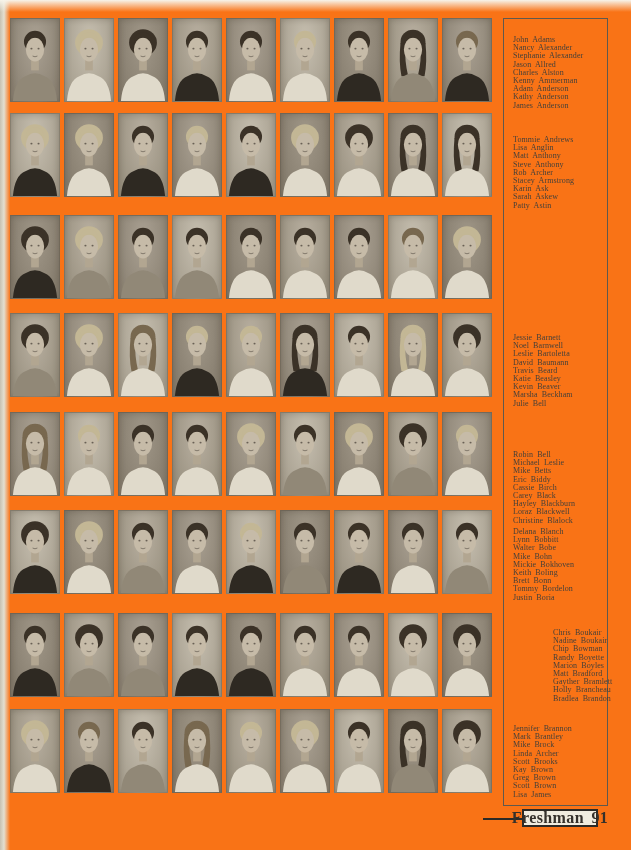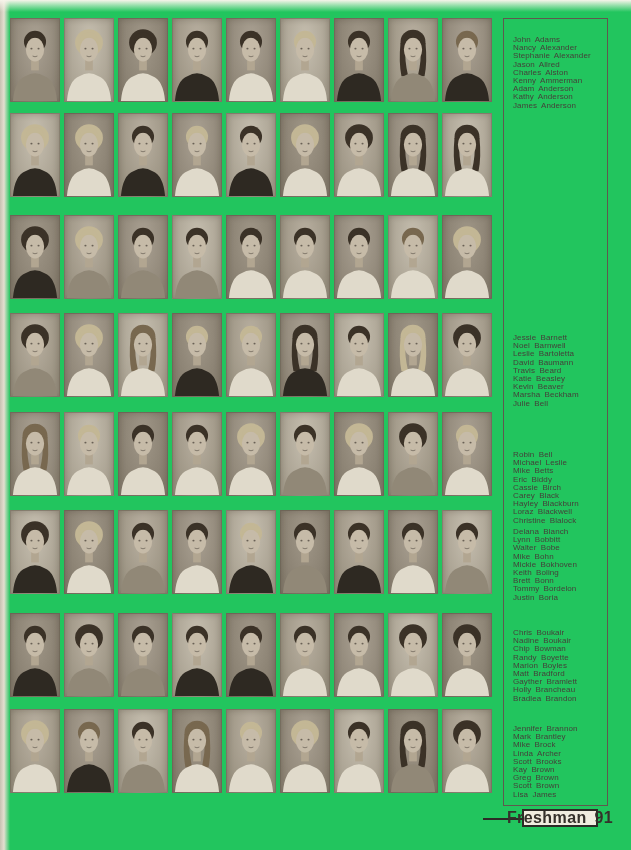--- a/index.html
+++ b/index.html
@@ -1,21 +1,21 @@
 <!DOCTYPE html>
 <html><head>
 <meta charset="utf-8">
 <style>
   html,body{margin:0;padding:0;background:#d8d3c4;}
   .page{
     position:relative;
     width:631px;height:850px;
-    background:#22c55e;
+    background:#f97316;
     overflow:hidden;
-    font-family:Liberation Sans, sans-serif;
+    font-family:Liberation Serif, serif;
   }
   
   .page::before{
     content:"";position:absolute;left:0;top:0;bottom:0;width:10px;
     background:linear-gradient(to right,#c7c1b1 0,#e4dfd0 4px,rgba(240,236,223,0) 10px);
     pointer-events:none;z-index:5;
   }
   .page::after{
     content:"";position:absolute;left:0;top:0;right:0;height:12px;
     background:linear-gradient(to bottom,#f7f4ea 0,rgba(240,236,223,0) 12px);
@@ -822,20 +822,31 @@
         <div class="name-line">John Adams</div>
         <div class="name-line">Nancy Alexander</div>
         <div class="name-line">Stephanie Alexander</div>
         <div class="name-line">Jason Allred</div>
         <div class="name-line">Charles Alston</div>
         <div class="name-line">Kenny Ammerman</div>
         <div class="name-line">Adam Anderson</div>
         <div class="name-line">Kathy Anderson</div>
         <div class="name-line">James Anderson</div>
       </div>
+      <div class="name-block" style="top: 117px;">
+        <div class="name-line">Tommie Andrews</div>
+        <div class="name-line">Lisa Anglin</div>
+        <div class="name-line">Matt Anthony</div>
+        <div class="name-line">Steve Anthony</div>
+        <div class="name-line">Rob Archer</div>
+        <div class="name-line">Stacey Armstrong</div>
+        <div class="name-line">Karin Ask</div>
+        <div class="name-line">Sarah Askew</div>
+        <div class="name-line">Patty Astin</div>
+      </div>
       <div class="name-block" style="top: 315px;">
         <div class="name-line">Jessie Barnett</div>
         <div class="name-line">Noel Barnwell</div>
         <div class="name-line">Leslie Bartoletta</div>
         <div class="name-line">David Baumann</div>
         <div class="name-line">Travis Beard</div>
         <div class="name-line">Katie Beasley</div>
         <div class="name-line">Kevin Beaver</div>
         <div class="name-line">Marsha Beckham</div>
         <div class="name-line">Julie Bell</div>
@@ -855,21 +866,21 @@
         <div class="name-line">Delana Blanch</div>
         <div class="name-line">Lynn Bobbitt</div>
         <div class="name-line">Walter Bobe</div>
         <div class="name-line">Mike Bohn</div>
         <div class="name-line">Mickie Bokhoven</div>
         <div class="name-line">Keith Boling</div>
         <div class="name-line">Brett Bonn</div>
         <div class="name-line">Tommy Bordelon</div>
         <div class="name-line">Justin Boria</div>
       </div>
-      <div class="name-block" style="top: 610px;">
+      <div class="name-block" style="top: 610px; margin-left: 40px;">
         <div class="name-line">Chris Boukair</div>
         <div class="name-line">Nadine Boukair</div>
         <div class="name-line">Chip Bowman</div>
         <div class="name-line">Randy Boyette</div>
         <div class="name-line">Marion Boyles</div>
         <div class="name-line">Matt Bradford</div>
         <div class="name-line">Gayther Bramlett</div>
         <div class="name-line">Holly Brancheau</div>
         <div class="name-line">Bradlea Brandon</div>
       </div>

